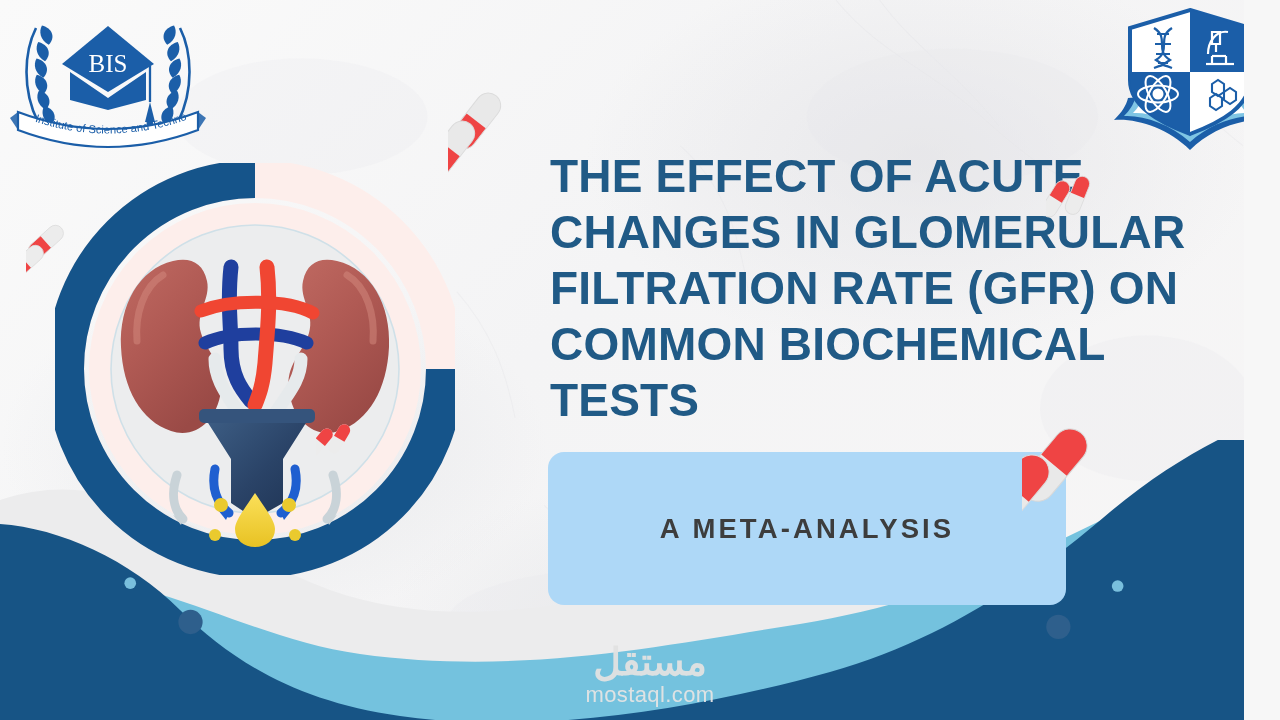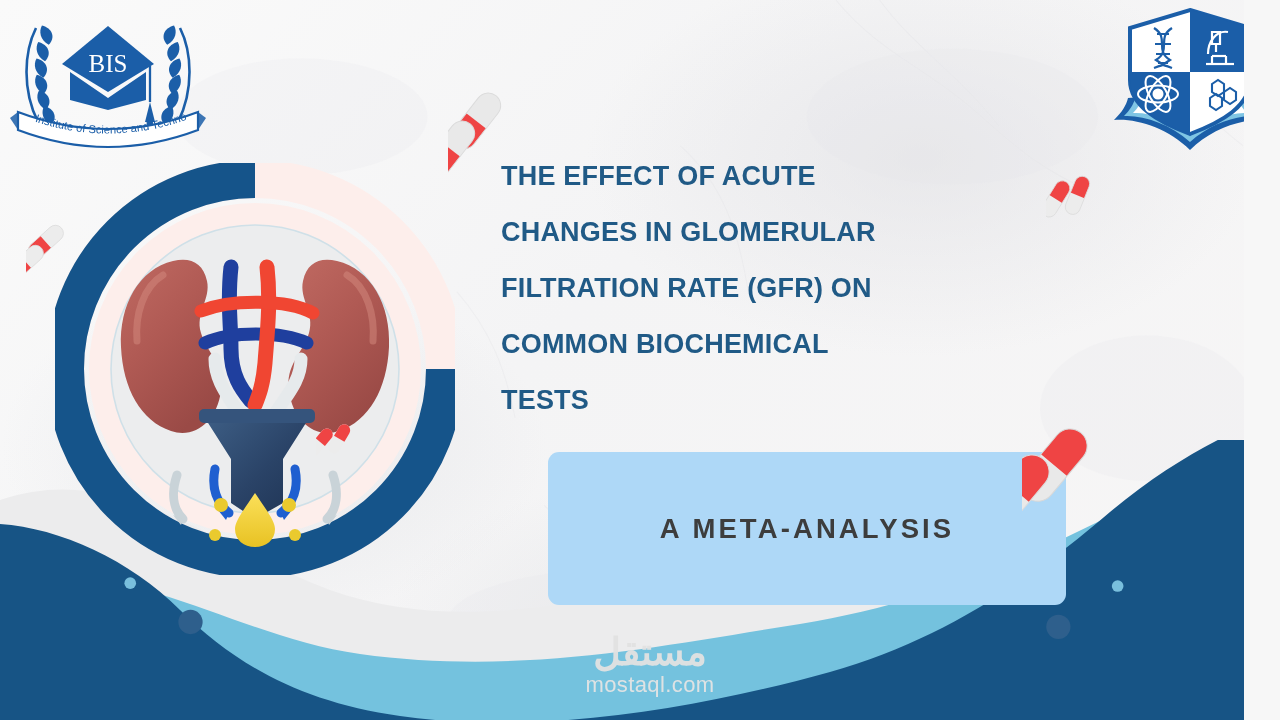--- a/index.html
+++ b/index.html
@@ -28,38 +28,38 @@
   
   .emblem { position:absolute; left:55px; top:163px; width:400px; height:412px; }
 
   
   .logo-left  { position:absolute; left:8px;  top:6px;  width:200px; height:160px; }
   .logo-right { position:absolute; left:1108px; top:2px; width:164px; height:150px; }
 
   
   .title {
     position:absolute;
-    left:501px; top:148px;
+    left:550px; top:148px;
     width:640px;
     color:#205a86;
-    font-size:27px;
+    font-size:46px;
     font-weight:bold;
     line-height:56px;
     letter-spacing:0.2px;
     text-transform:uppercase;
     white-space:pre-line;
   }
 
   
   .subtitle-box {
     position:absolute;
     left:548px; top:452px;
     width:518px; height:153px;
     background:#aed8f7;
-    border-radius:11px;
+    border-radius:16px;
     display:flex; flex-direction:column;
     align-items:center; justify-content:center;
     gap:9px;
   }
   .subtitle-line {
     color:#3d3d3d;
     font-size:27.5px;
     font-weight:bold;
     letter-spacing:3.1px;
     white-space:nowrap;
@@ -67,21 +67,21 @@
   }
 
   
   .capsule-group { position:absolute; }
 
   
   .watermark {
     position:absolute; left:555px; top:632px;
     width:190px; height:76px;
     display:flex; flex-direction:column;
-    align-items:center; justify-content:flex-start;
+    align-items:center; justify-content:flex-end;
     opacity:.95;
   }
   .wm-ar {
     font-size:38px; color:#e2e2e2; font-weight:bold;
     line-height:40px; direction:rtl;
   }
   .wm-en {
     font-size:22px; color:#e4e4e4; font-weight:normal;
     letter-spacing:0.4px; line-height:26px;
   }

